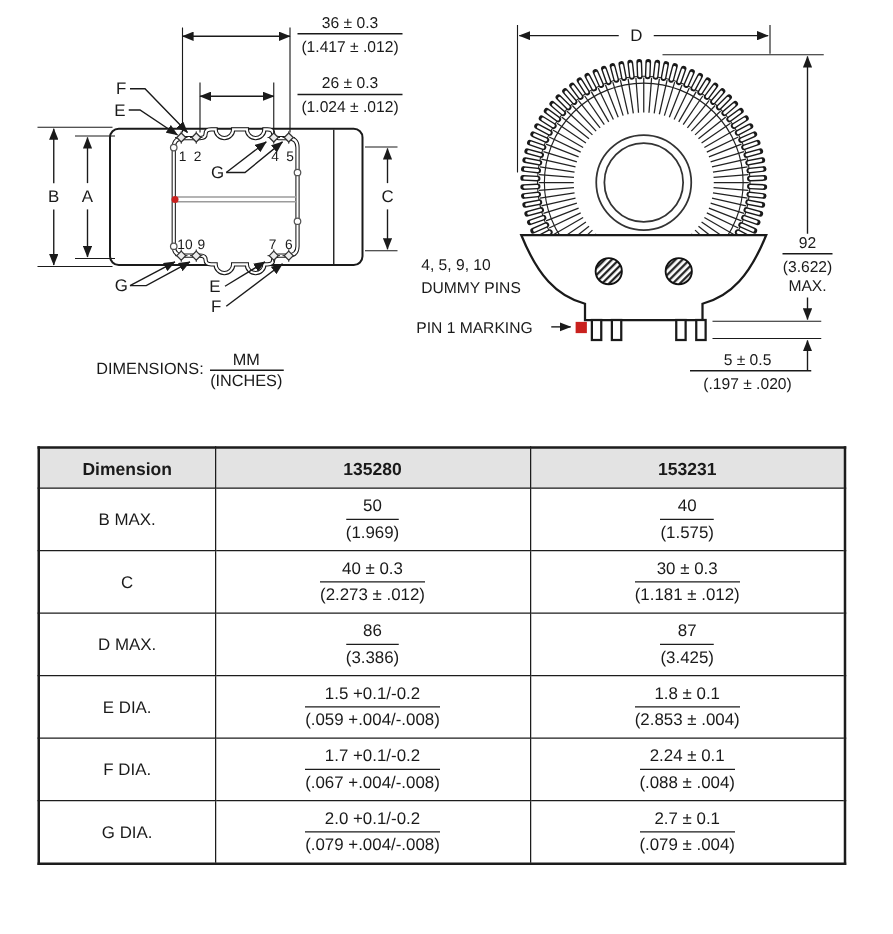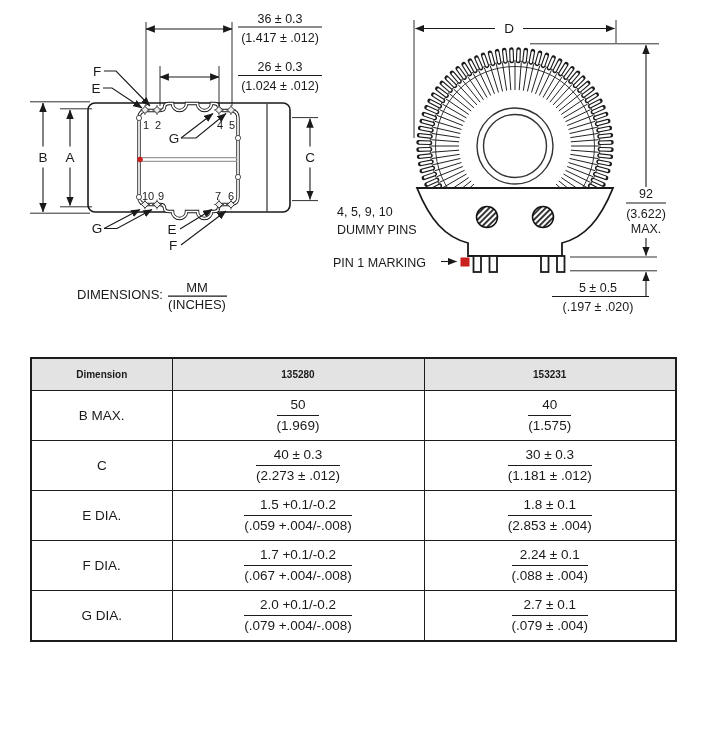--- a/index.html
+++ b/index.html
@@ -5,21 +5,21 @@
   html,body{margin:0;padding:0;background:#fff;}
   body{width:714px;height:747px;position:relative;font-family:"Liberation Sans",sans-serif;color:#1a1a1a;overflow:hidden;}
   #drawings{position:absolute;left:0;top:0;}
   svg text{fill:#1a1a1a;}
   .dimtxt{font-size:12.5px;}
   .lbl{font-size:13.5px;}
   .pinnum{font-size:11px;}
   .notetxt{font-size:13px;}
   #spec-table{position:absolute;left:30px;top:357px;border-collapse:collapse;table-layout:fixed;width:645px;border:2px solid #1c1c1c;}
   #spec-table th,#spec-table td{border:1.5px solid #1c1c1c;text-align:center;vertical-align:middle;padding:0;}
-  #spec-table thead th{background:#e3e3e3;font-size:10px;font-weight:bold;height:31px;}
+  #spec-table thead th{background:#e3e3e3;font-size:14px;font-weight:bold;height:31px;}
   #spec-table td{height:49px;font-size:13.5px;}
   #spec-table col.c1{width:141px;}
   #spec-table col.c2{width:252px;}
   #spec-table col.c3{width:252px;}
   .frac{display:inline-block;line-height:1.3;}
   .frac .t{display:block;border-bottom:1.4px solid #1c1c1c;padding:0 5px 1px;}
   .frac .b{display:block;padding-top:1px;}
 </style>
 </head>
 <body>
@@ -498,20 +498,25 @@
         <td>B MAX.</td>
         <td><span class="frac"><span class="t">50</span><span class="b">(1.969)</span></span></td>
         <td><span class="frac"><span class="t">40</span><span class="b">(1.575)</span></span></td>
       </tr>
       <tr>
         <td>C</td>
         <td><span class="frac"><span class="t">40 ± 0.3</span><span class="b">(2.273 ± .012)</span></span></td>
         <td><span class="frac"><span class="t">30 ± 0.3</span><span class="b">(1.181 ± .012)</span></span></td>
       </tr>
       <tr>
+        <td>D MAX.</td>
+        <td><span class="frac"><span class="t">86</span><span class="b">(3.386)</span></span></td>
+        <td><span class="frac"><span class="t">87</span><span class="b">(3.425)</span></span></td>
+      </tr>
+      <tr>
         <td>E DIA.</td>
         <td><span class="frac"><span class="t">1.5 +0.1/-0.2</span><span class="b">(.059 +.004/-.008)</span></span></td>
         <td><span class="frac"><span class="t">1.8 ± 0.1</span><span class="b">(2.853 ± .004)</span></span></td>
       </tr>
       <tr>
         <td>F DIA.</td>
         <td><span class="frac"><span class="t">1.7 +0.1/-0.2</span><span class="b">(.067 +.004/-.008)</span></span></td>
         <td><span class="frac"><span class="t">2.24 ± 0.1</span><span class="b">(.088 ± .004)</span></span></td>
       </tr>
       <tr>

